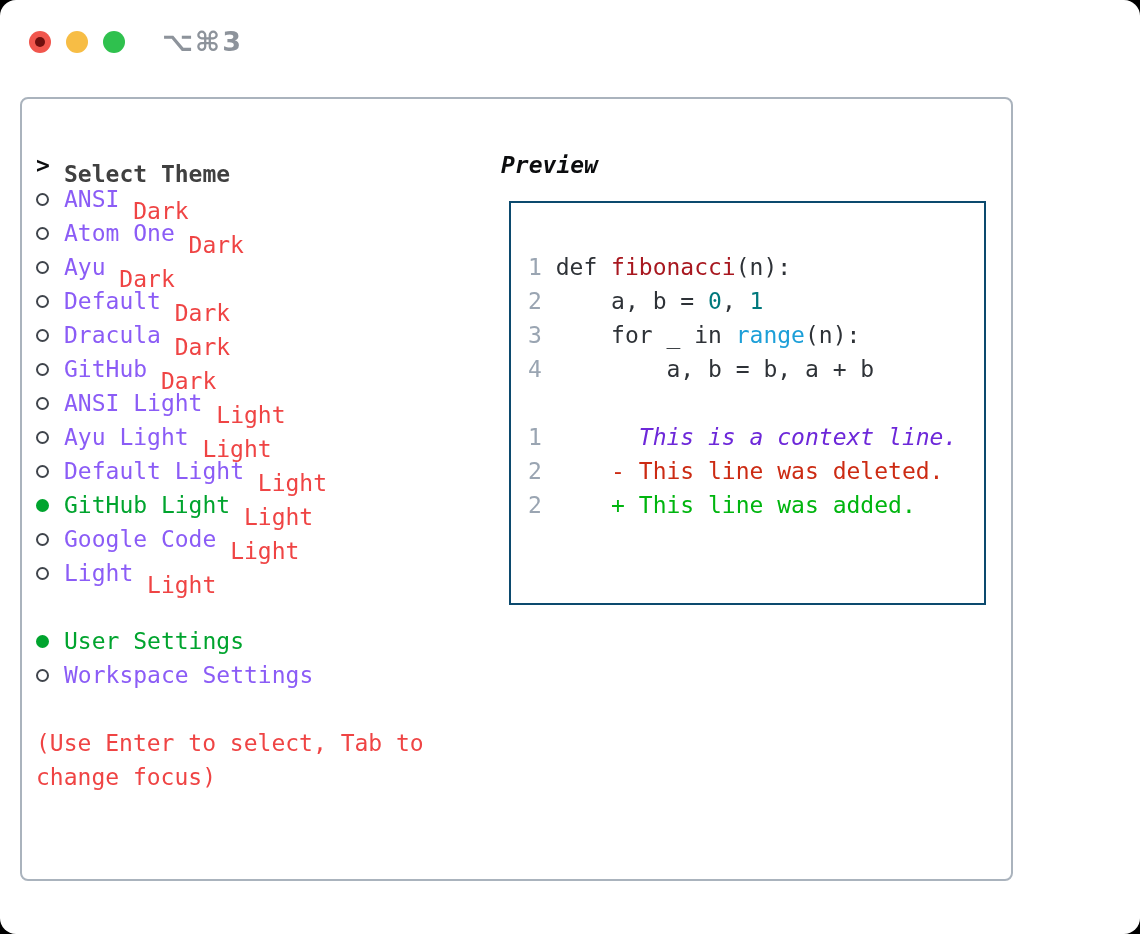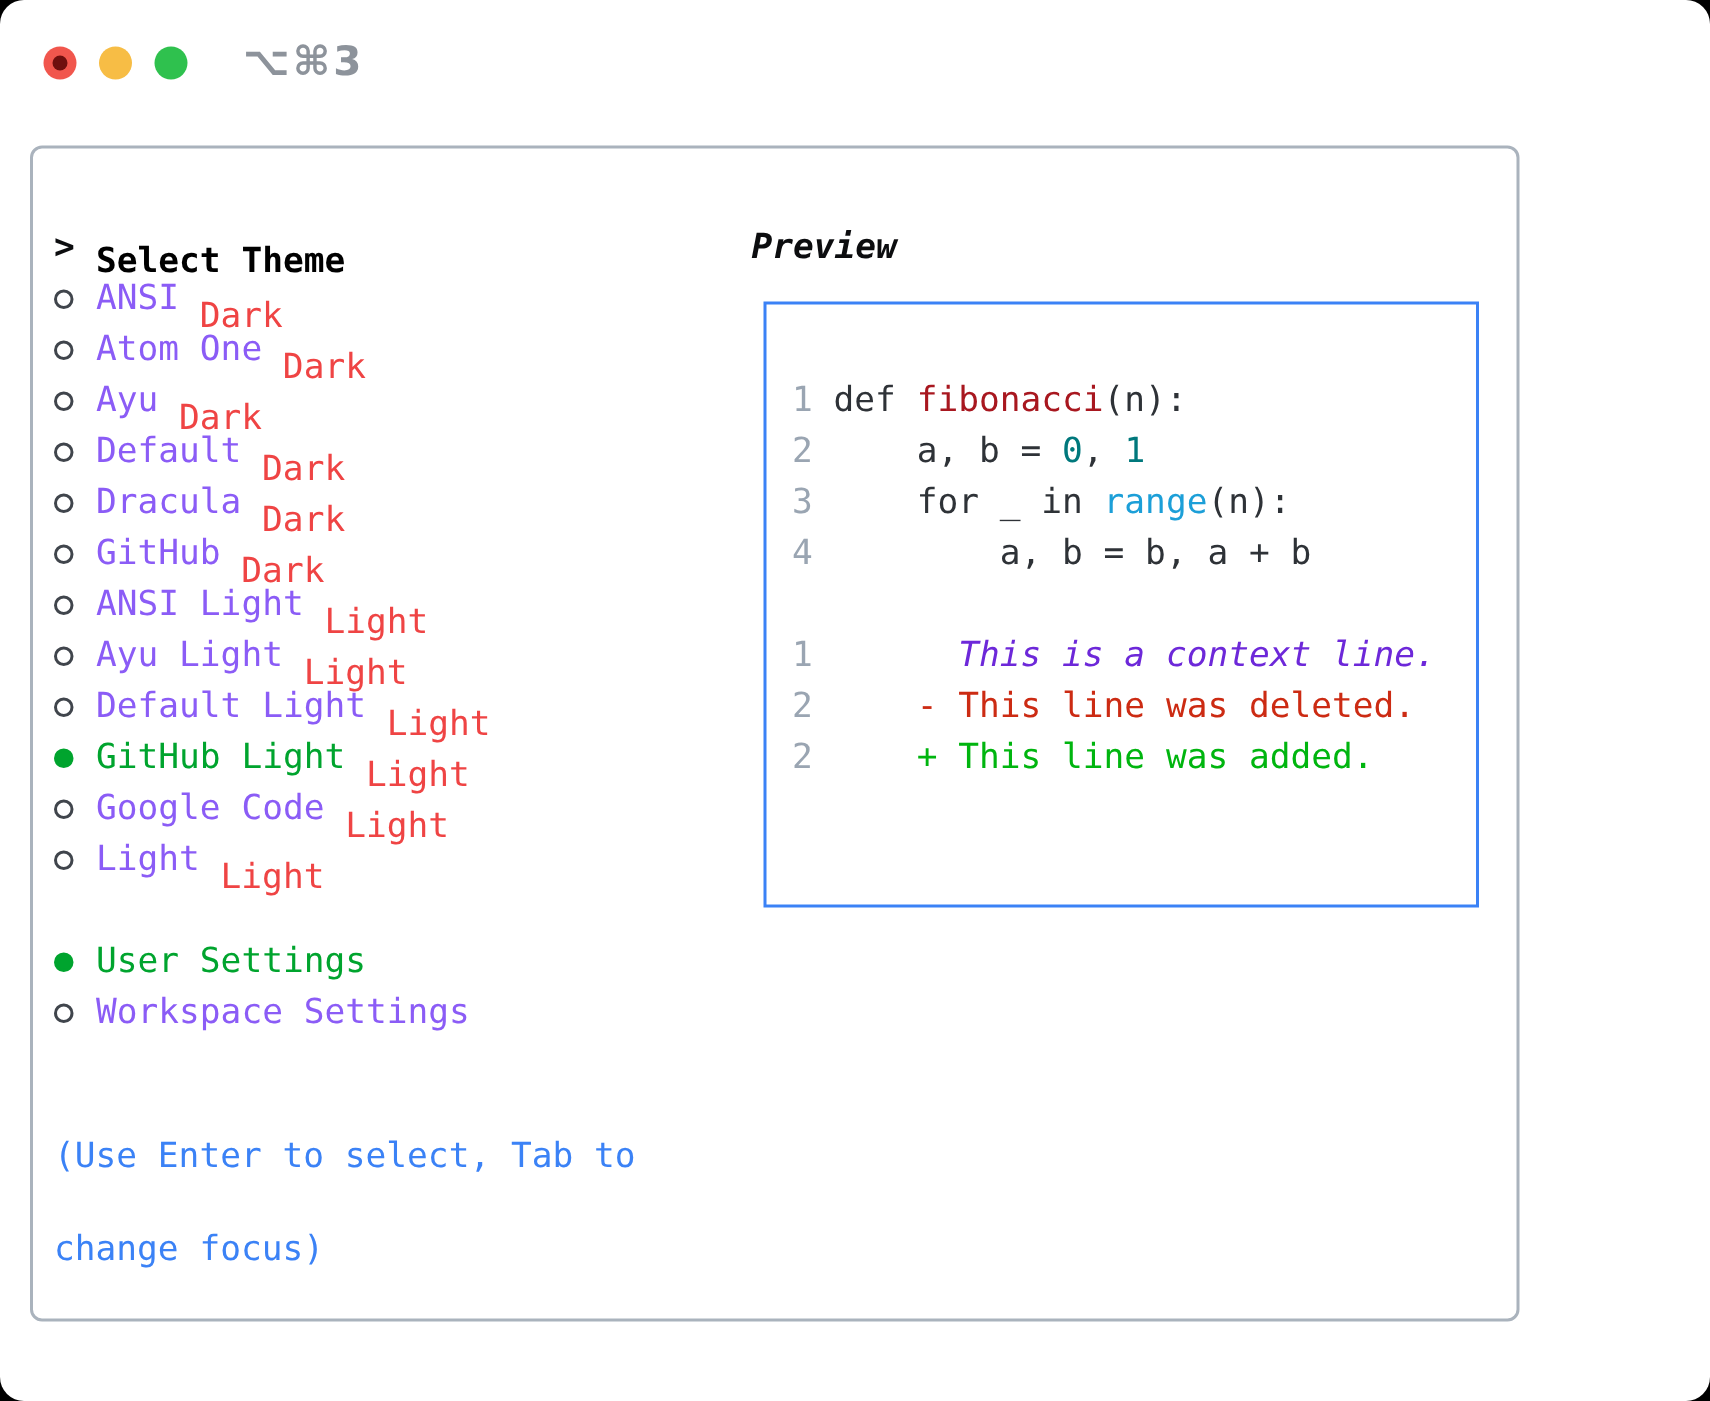--- a/index.html
+++ b/index.html
@@ -18,30 +18,30 @@
   
   .panel{position:absolute;left:20px;top:97px;width:989px;height:780px;border:2px solid #aab3bd;border-radius:8px;background:#fff;}
 
   
   .left-col{position:absolute;left:14px;top:49px;font-size:23px;line-height:34px;}
   .row{height:34px;display:flex;align-items:center;white-space:pre;}
   .marker{width:28px;flex:0 0 28px;display:flex;align-items:center;}
   .caret{font-weight:bold;color:#0c0d0f;}
   .radio{width:13px;height:13px;border:2px solid #40454c;border-radius:50%;box-sizing:border-box;}
   .radio.on{background:#00a42e;border-color:#00a42e;}
-  .hdr{font-weight:bold;color:#000000;margin-top:17px;}
+  .hdr{font-weight:bold;color:#404040;margin-top:17px;}
   .t-name{color:#8b5cf6;}
   .t-name.sel{color:#00a42e;text-align:right;}
   .t-variant{color:#ef4444;margin-left:13.8px;margin-top:24px;}
   .blank{height:34px;}
-  .hint{color:#3b82f6;white-space:pre;margin-top:28px;}
+  .hint{color:#ef4444;white-space:pre;}
 
   
   .preview-hdr{position:absolute;left:479px;top:49px;height:34px;line-height:34px;font-size:23px;font-weight:bold;color:#0c0d0f;font-style:italic;}
-  .preview-box{position:absolute;left:487px;top:102px;width:473px;height:400px;border:2px solid #3b82f6;background:#fff;}
+  .preview-box{position:absolute;left:487px;top:102px;width:473px;height:400px;border:2px solid #0c4a6e;background:#fff;}
   .code{position:absolute;left:17px;top:47px;font-size:23px;line-height:34px;}
   .cl{height:34px;white-space:pre;}
   .c-num{color:#9aa5b2;}
   .c-fg{color:#2e3237;}
   .c-func{color:#a8171f;}
   .c-numlit{color:#00787c;}
   .c-builtin{color:#1c9fd8;}
   .c-ctx{color:#6d28d9;font-style:italic;}
   .c-del{color:#cc2b13;}
   .c-add{color:#00b50f;}

